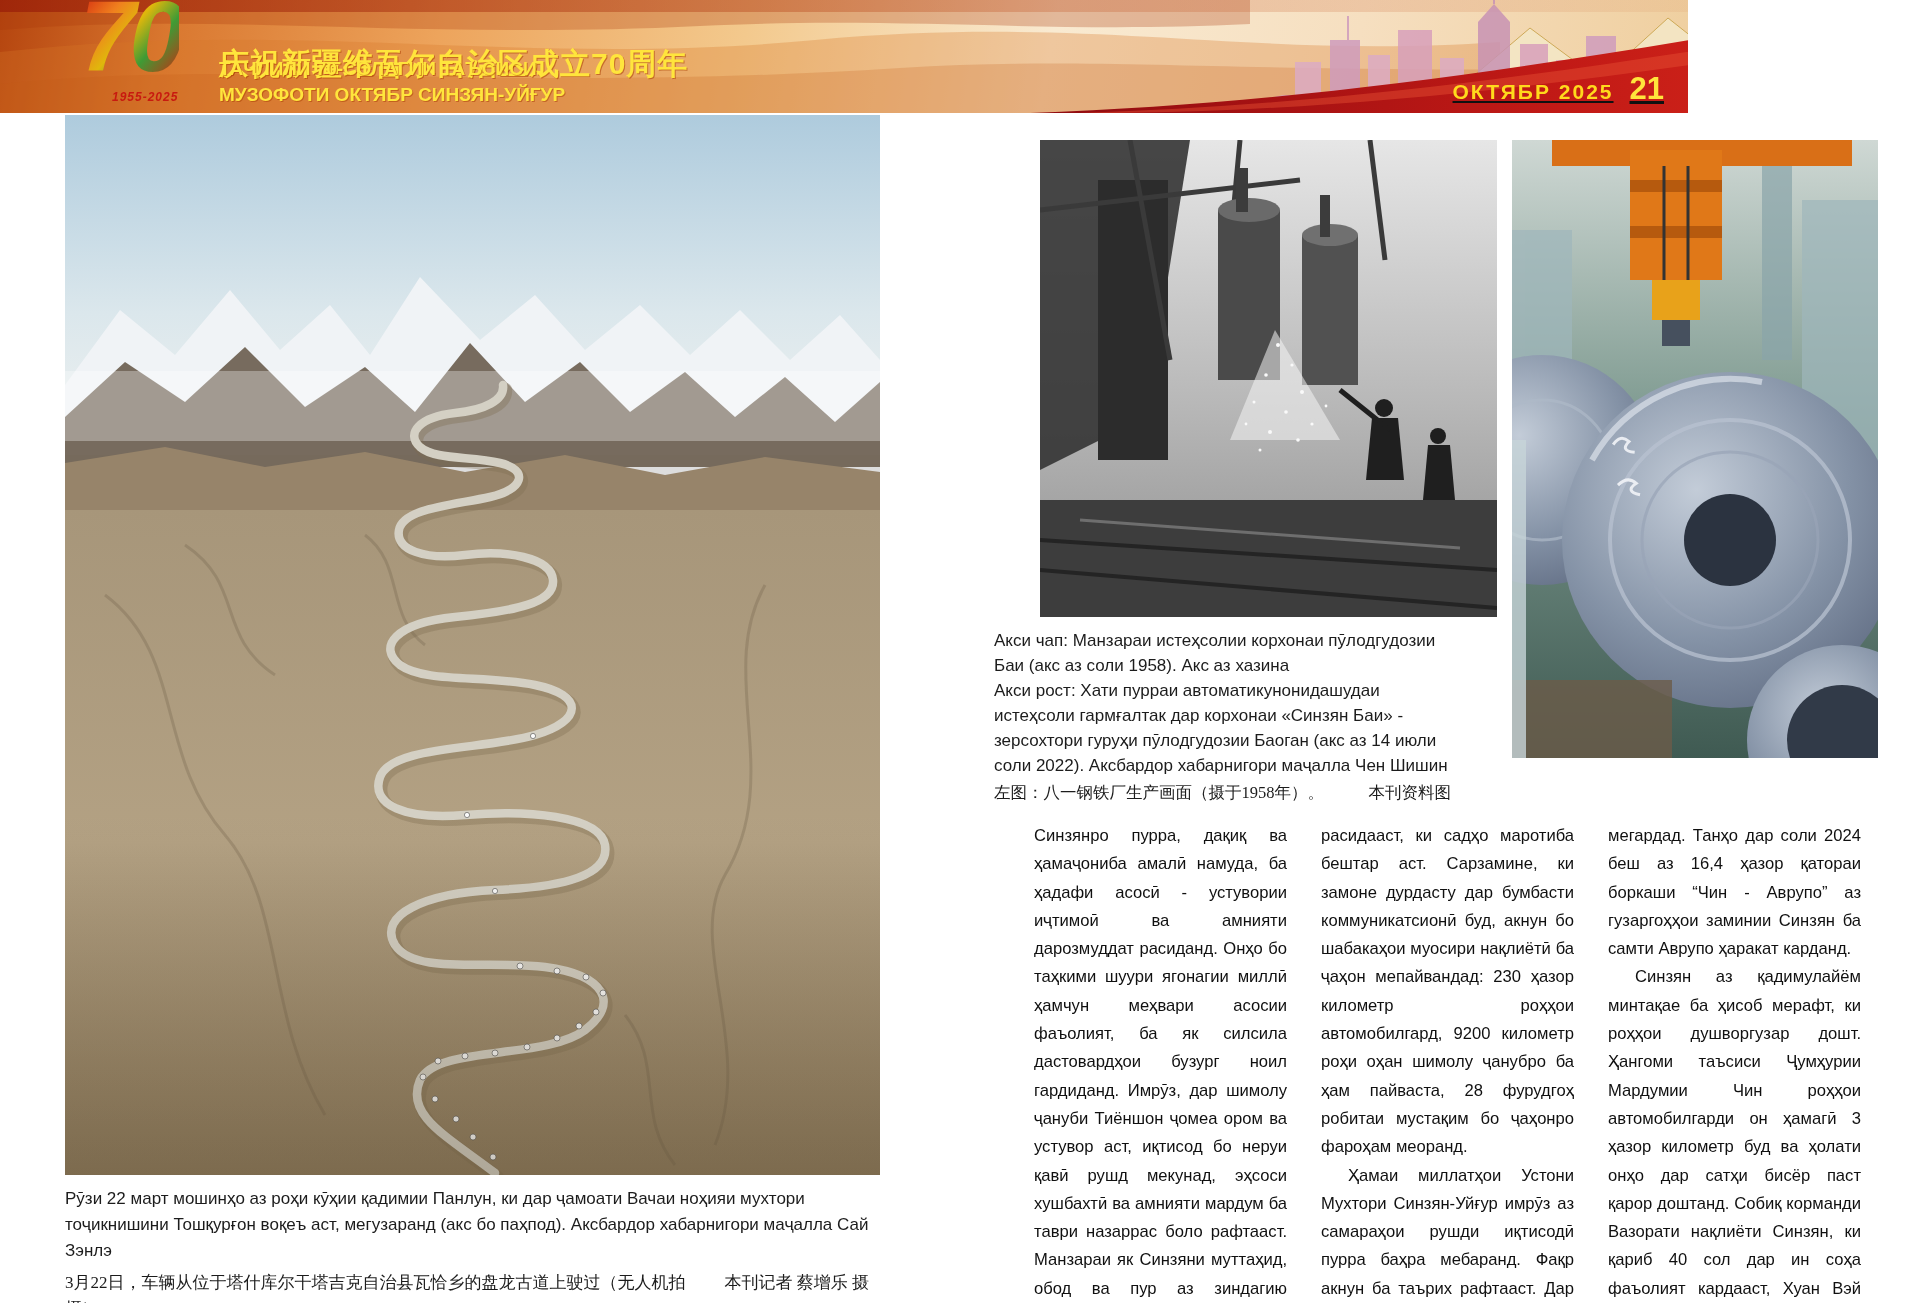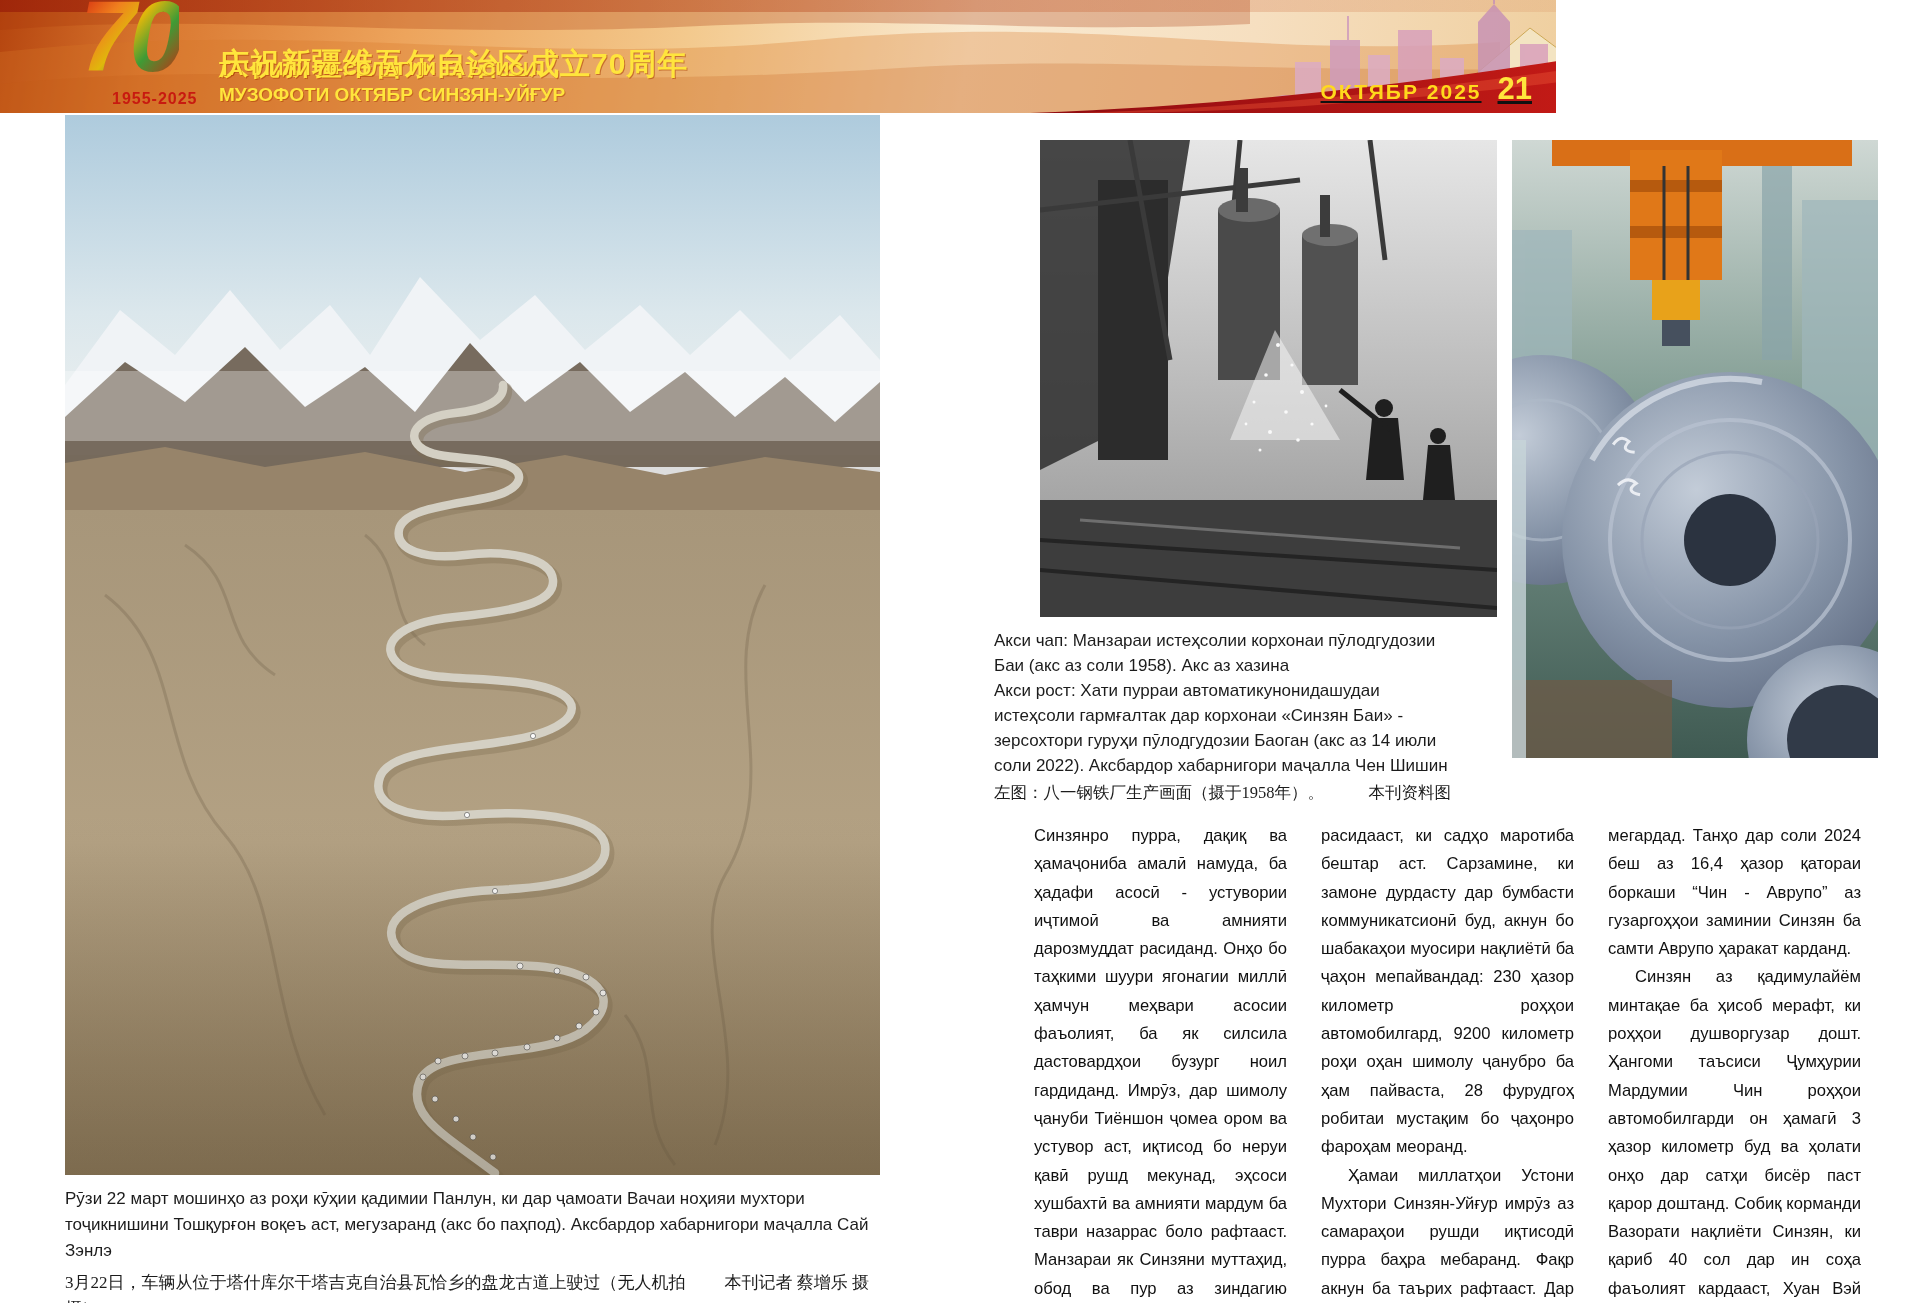--- a/index.html
+++ b/index.html
@@ -1,29 +1,29 @@
 <!DOCTYPE html>
 <html><head>
 <meta charset="utf-8">
 <style>
   * { margin:0; padding:0; box-sizing:border-box; }
   html,body { width:1920px; height:1303px; }
   body { position:relative; background:#ffffff; font-family:"Liberation Sans", sans-serif; overflow:hidden; color:#111; }
 
   
-  .header { position:absolute; left:0; top:0; width:1556px; height:113px; overflow:hidden;
+  .header { position:absolute; left:0; top:0; width:1688px; height:113px; overflow:hidden;
     background:linear-gradient(100deg,#b5450f 0%,#d9772f 10%,#eda45c 26%,#f3c98d 44%,#f9ead1 62%,#f6dfc0 80%,#efcf9f 100%); }
   .header svg { position:absolute; left:0; top:0; }
   .logo70 { position:absolute; left:80px; top:-14px; font-size:100px; line-height:100px; font-weight:bold; font-style:italic;
     letter-spacing:-6px; color:#d8451a; }
   @supports (-webkit-background-clip:text) {
     .logo70 { background:linear-gradient(130deg,#d42a10 5%,#f0801e 30%,#e0b70c 48%,#3f9b35 68%,#c62d12 95%);
       -webkit-background-clip:text; -webkit-text-fill-color:transparent; }
   }
-  .logo-years { position:absolute; left:112px; top:90px; font-size:16px; font-weight:bold; color:#c81a10; letter-spacing:1px; }
+  .logo-years { position:absolute; left:112px; top:90px; font-size:12px; font-weight:bold; color:#c81a10; letter-spacing:1px;font-style:italic; }
   .title-zh { position:absolute; left:219px; top:20px; font-size:30px; font-weight:bold; color:#ffe53c;
     text-shadow:1px 1px 0 rgba(170,60,0,.55); letter-spacing:1px;margin-top:24px; }
   .title-tj1 { position:absolute; left:219px; top:58px; font-size:19px; font-weight:bold; color:#ffe53c;
     text-shadow:1px 1px 0 rgba(170,60,0,.5); }
   .title-tj2 { position:absolute; left:219px; top:84px; font-size:19px; font-weight:bold; color:#ffe53c;
     text-shadow:1px 1px 0 rgba(170,60,0,.5); }
   .issue-box { position:absolute; right:24px; bottom:6px; display:flex; align-items:baseline; gap:16px;text-decoration:underline; }
   .issue-label { font-size:21px; font-weight:bold; color:#ffd91c; letter-spacing:2px; }
   .page-no { font-size:31px; font-weight:bold; color:#ffe53c; }
 

